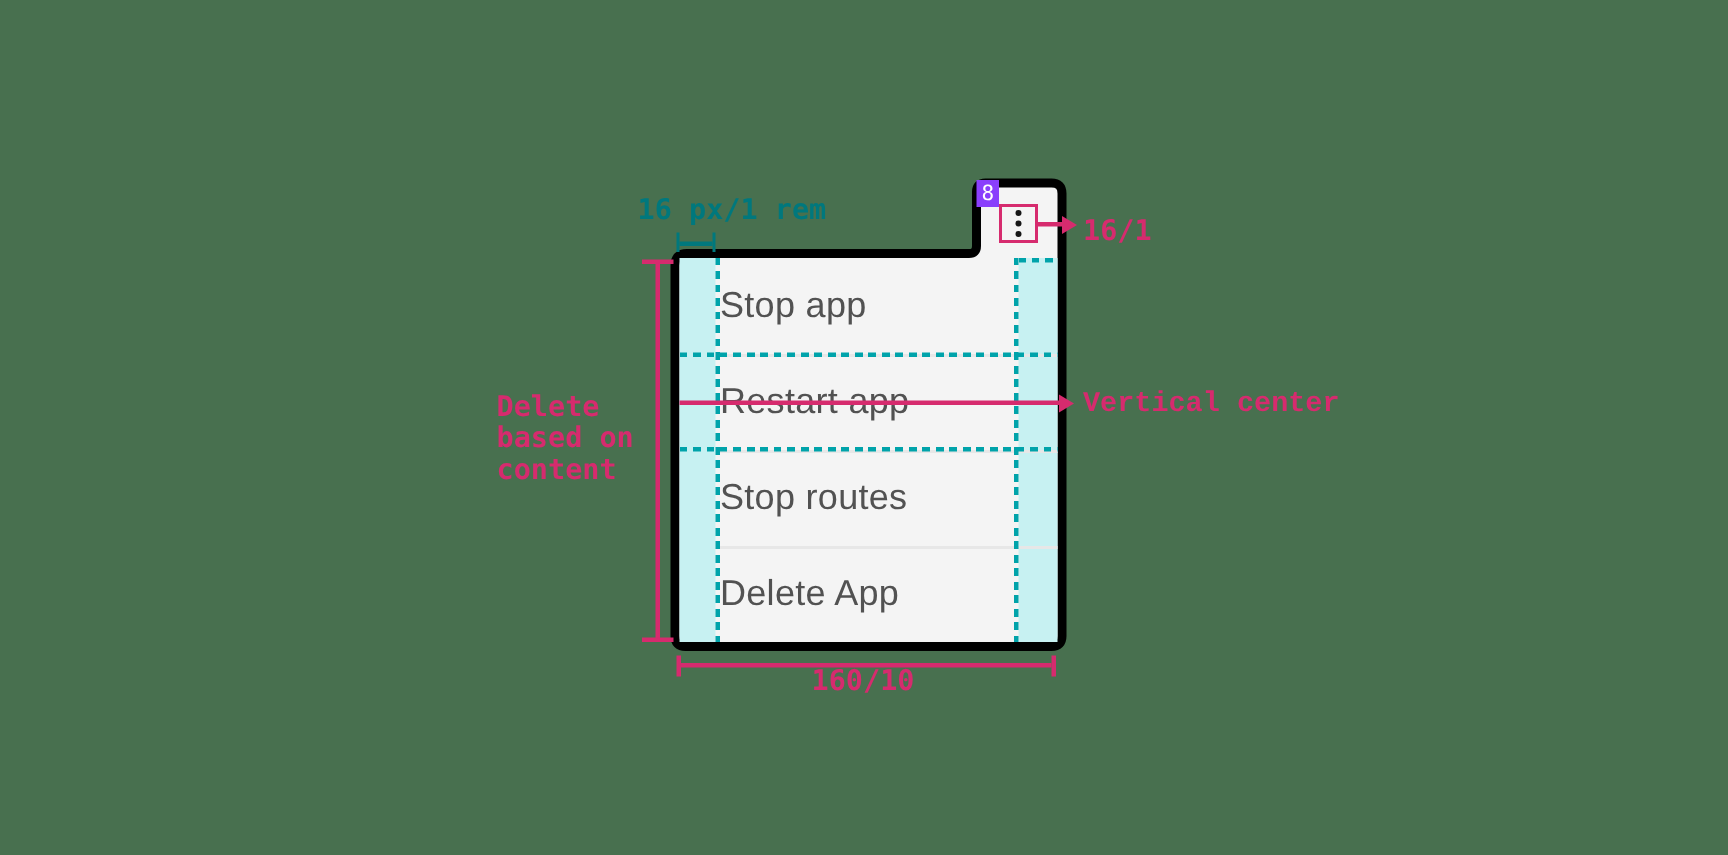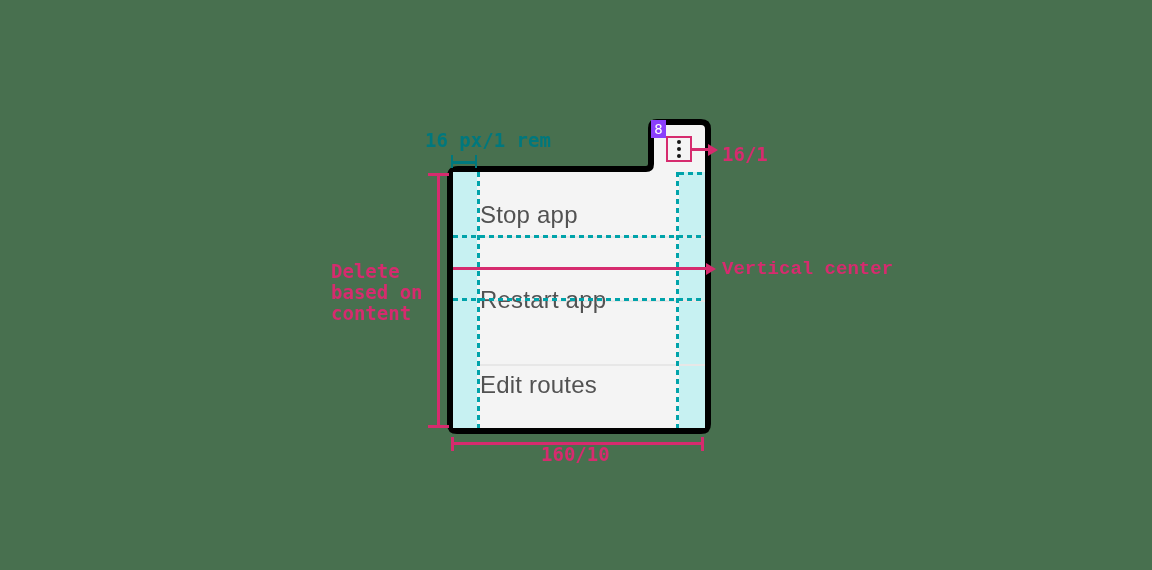--- a/index.html
+++ b/index.html
@@ -93,21 +93,22 @@
     <div class="strip left"></div>
     <div class="strip right"></div>
 
     <div class="divider" style="top:64px"></div>
     <div class="divider" style="top:128px"></div>
     <div class="divider" style="top:192px"></div>
 
     <div class="items">
       <div class="menu-item">Stop app</div>
       <div class="menu-item">Restart app</div>
-      <div class="menu-item">Edit routes</div>
+      <div class="menu-item">Stop routes</div>
+      <div class="menu-item">Delete App</div>
     </div>
 
     <div class="dash-v" style="left:24px"></div>
     <div class="dash-v" style="left:223px"></div>
     <div class="dash-h" style="right:0;top:0;width:26px"></div>
     <div class="dash-h" style="left:0;right:0;top:63px"></div>
     <div class="dash-h" style="left:0;right:0;top:126px"></div>
   </div>
 
   <div class="badge">8</div>

